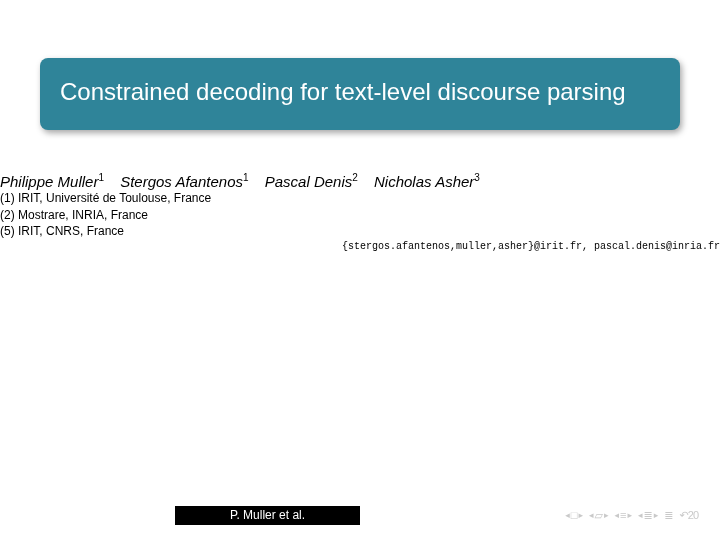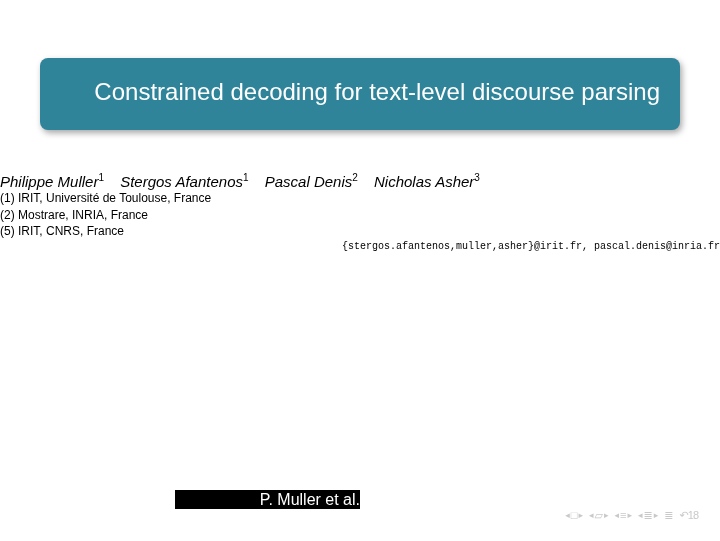--- a/index.html
+++ b/index.html
@@ -16,21 +16,21 @@
     height: 541px;
     position: relative;
     padding-top: 58px;
   }
   .title-block {
     margin: 0 40px;
     background: #2f8499;
     border-radius: 8px;
     box-shadow: 2px 3px 6px rgba(0,0,0,0.35);
     padding: 18px 20px 22px 20px;
-    text-align: right;
+    text-align: left;
   }
   .title-block .title {
     color: #fff;
     font-size: 24px;
     font-weight: 300;
     line-height: 1.35;
   }
   .authors {
     margin-top: 42px;
     font-style: italic;
@@ -63,27 +63,27 @@
   .footer {
     position: absolute;
     left: 0;
     bottom: 16px;
     width: 100%;
     height: 22px;
   }
   .footer-author {
     position: absolute;
     left: 175px;
-    bottom: 16px;
+    bottom: 0;
     width: 185px;
     height: 19px;
     background: #000;
     color: #fff;
-    font-size: 16px;
-    text-align: right;
+    font-size: 12px;
+    text-align: center;
     line-height: 19px;
   }
   .nav-icons {
     position: absolute;
     right: 22px;
     bottom: 0;
     height: 19px;
     display: flex;
     align-items: center;
     gap: 6px;
@@ -141,17 +141,17 @@
           <span class="glyph tri">◂</span>
           <span class="glyph">≡</span>
           <span class="glyph tri">▸</span>
         </span>
       <span class="nav-group">
           <span class="glyph tri">◂</span>
           <span class="glyph">≣</span>
           <span class="glyph tri">▸</span>
         </span>
       <span class="glyph">≣</span>
-      <span class="glyph undo">↶18</span>
+      <span class="glyph undo">↶20</span>
     </div>
   </div>
 
 </div>
 
 </body></html>

